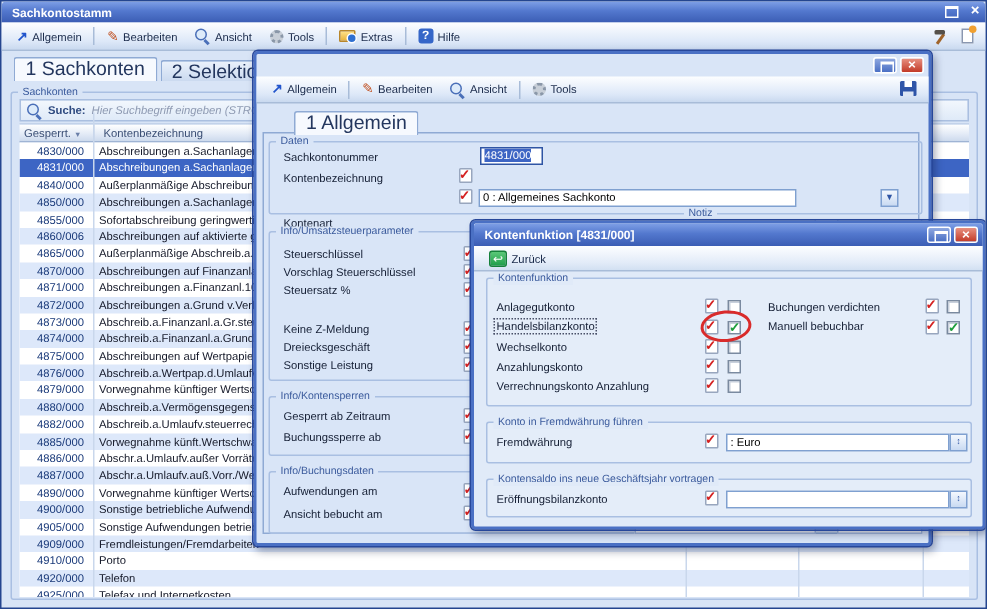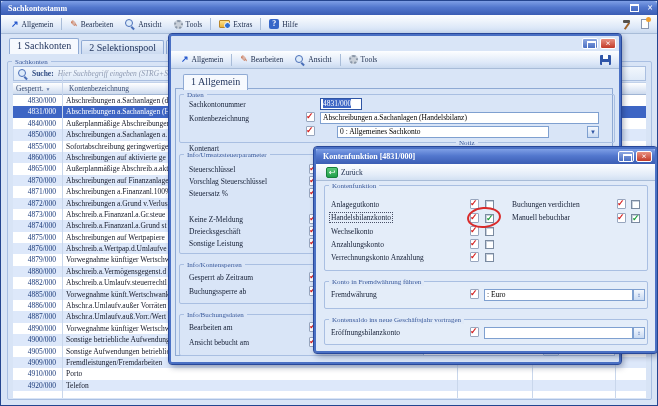--- a/index.html
+++ b/index.html
@@ -1,18 +1,18 @@
 <!DOCTYPE html>
 <html><head>
 <meta charset="utf-8">
 <style>
   *{box-sizing:border-box;margin:0;padding:0}
   html,body{background:#9AA8BE}
   #screen{position:relative;width:658px;height:406px;overflow:hidden;
-    font-family:Liberation Serif, serif;background:#D8E4F6;
+    font-family:Liberation Sans, sans-serif;background:#D8E4F6;
     border:1px solid #24458F}
   
   .titlebar{position:absolute;left:0;right:0;top:0;height:15px;
     background:linear-gradient(180deg,#7E9FE6 0%,#5378CE 45%,#3B5DB4 100%);
     color:#fff;font-size:8px;font-weight:bold;line-height:15px;
     padding-left:7px;white-space:nowrap;overflow:hidden}
   .toolbar{position:absolute;left:0;right:0;display:flex;align-items:center;
     padding:0 4px;background:linear-gradient(180deg,#FDFEFF,#DDE8F8 70%,#C9D9EF);
     border-bottom:1px solid #A8BCD8}
   .tbt{display:flex;align-items:center;gap:3px;padding:1px 5px;font-size:7.5px;
@@ -81,21 +81,21 @@
     font-size:9px;font-weight:bold}
   .sort-ic{font-size:5px;color:#6A7FA8}
   
   #main-title-restore{position:absolute;top:3px;right:18px;width:9px;height:8px;
     border:1px solid #fff;border-top-width:2px}
   #main-title-close{position:absolute;top:1px;right:4px;color:#fff;font-size:10px;
     font-weight:bold;line-height:12px}
   .main-titlebar{height:14px;border-radius:3px 3px 0 0}
   .main-toolbar{top:14px;height:19px}
   .tabs{position:absolute;left:8px;top:37px;height:16px;display:flex;align-items:flex-end;z-index:1}
-  .tab{height:14px;padding:0 7px;font-size:10px;line-height:14px;color:#23365E;
+  .tab{height:14px;padding:0 7px;font-size:13px;line-height:14px;color:#23365E;
     background:linear-gradient(#EAF1FB,#CBDAF0);border:1px solid #8FAAD4;border-bottom:0;
     border-radius:2px 2px 0 0;margin-right:2px;white-space:nowrap}
   .tab.active{background:#F6F9FE;height:16px}
   .main-grp{left:6px;top:60px;width:645px;height:339px;background:#D8E4F6}
   .searchbar{position:absolute;left:5px;top:4px;right:5px;height:15px;
     background:linear-gradient(#F2F7FD,#DFEAF8);border:1px solid #AABFE0;
     display:flex;align-items:center;gap:4px;padding:0 4px;font-size:7.5px}
   .search-lb{font-weight:bold;color:#2E4A80}
   .search-ph{font-style:italic;color:#8E9AB2;white-space:nowrap;overflow:hidden}
   .thead{position:absolute;left:5px;top:20px;right:5px;height:13px;
@@ -113,21 +113,21 @@
   .c-name{padding-left:7px;color:#141828;white-space:nowrap;overflow:hidden}
   .vline{position:absolute;top:13px;bottom:1px;width:1px;background:#C9D7EC}
   
   .win{position:absolute;border:2px solid #4A70C4;outline:1px solid #27479A;
     border-radius:3px;background:#D9E5F7;box-shadow:2px 3px 6px rgba(15,25,60,.4)}
   .win .titlebar{border-radius:2px 2px 0 0}
   #edit-window{left:168px;top:33px;width:452px;height:330px;z-index:10}
   #func-window{left:313px;top:146px;width:343px;height:206px;z-index:20;background:#E0EAF8}
   .edit-toolbar{top:15px;height:18px}
   .func-toolbar{top:15px;height:17px;background:linear-gradient(180deg,#FDFEFF,#E2EBF8 70%,#D2E0F2)}
-  .edit-tab{position:absolute;left:12px;top:38px;z-index:1}
+  .edit-tab{position:absolute;left:25px;top:38px;z-index:1}
   .edit-frame{position:absolute;left:4px;top:52px;width:438px;height:268px;
     border:1px solid #8FAAD4;background:#D9E5F7}
   .white-box{position:absolute;background:#FDFEFF;border:1px solid #A6BCE0}
   .focus-box{outline:1px dotted #485068}
   .annot{position:absolute;border:2px solid #D92B2B;border-radius:50%;transform:rotate(-5deg);z-index:5}
 </style>
 </head>
 <body>
 
 <div id="screen">
@@ -294,20 +294,24 @@
             <span class="c-name">Fremdleistungen/Fremdarbeiten</span>
           </div>
           <div class="trow">
             <span class="c-nr">4910/000</span>
             <span class="c-name">Porto</span>
           </div>
           <div class="trow">
             <span class="c-nr">4920/000</span>
             <span class="c-name">Telefon</span>
           </div>
+          <div class="trow">
+            <span class="c-nr">4925/000</span>
+            <span class="c-name">Telefax und Internetkosten</span>
+          </div>
         </div>
 
       <span class="vline" style="left:54px"></span>
       <span class="vline" style="left:449px"></span>
       <span class="vline" style="left:524px"></span>
       <span class="vline" style="left:607px"></span>
     </div>
   </div>
 
   <div class="win" id="edit-window">
@@ -344,25 +348,24 @@
     <div class="edit-frame"></div>
 
     <div class="grp" style="left:8px;top:58px;width:436px;height:49px">
       <span class="grp-cap" style="left:4px;top:-4px;background:#D9E5F7">Daten</span>
     </div>
     <span class="lbl" style="left:18px;top:64px">Sachkontonummer</span>
     <span class="input" style="left:149px;top:62px;width:42px;border-color:#2F55A4"><span style="background:#3D65C4;color:#fff">4831/000</span></span>
 
     <span class="lbl" style="left:18px;top:78px">Kontenbezeichnung</span>
     <span class="fchk" style="left:135px;top:76px"></span>
-    <span class="input" style="left:149px;top:76px;width:279px">Abschreibungen a.Sachanlagen (Handelsbilanz)</span>
 
     <span class="lbl" style="left:18px;top:108px">Kontenart</span>
     <span class="fchk" style="left:135px;top:90px"></span>
-    <span class="combo" style="left:166px;top:90px;width:212px">0 : Allgemeines Sachkonto</span>
+    <span class="combo" style="left:148px;top:90px;width:212px">0 : Allgemeines Sachkonto</span>
     <span class="cbtn" style="left:416px;top:90px">▼</span>
 
     <div class="grp" style="left:8px;top:118px;width:256px;height:100px">
       <span class="grp-cap" style="left:4px;top:-4px;background:#D9E5F7">Info/Umsatzsteuerparameter</span>
     </div>
     <span class="lbl" style="left:18px;top:129px">Steuerschlüssel</span>
     <span class="fchk" style="left:138px;top:128px"></span>
     <span class="lbl" style="left:18px;top:141px">Vorschlag Steuerschlüssel</span>
     <span class="fchk" style="left:138px;top:140px"></span>
     <span class="lbl" style="left:18px;top:153px">Steuersatz %</span>
@@ -378,21 +381,21 @@
       <span class="grp-cap" style="left:4px;top:-4px;background:#D9E5F7">Info/Kontensperren</span>
     </div>
     <span class="lbl" style="left:18px;top:237px">Gesperrt ab Zeitraum</span>
     <span class="fchk" style="left:138px;top:236px"></span>
     <span class="lbl" style="left:18px;top:251px">Buchungssperre ab</span>
     <span class="fchk" style="left:138px;top:250px"></span>
 
     <div class="grp" style="left:8px;top:278px;width:256px;height:42px">
       <span class="grp-cap" style="left:4px;top:-4px;background:#D9E5F7">Info/Buchungsdaten</span>
     </div>
-    <span class="lbl" style="left:18px;top:287px">Bearbeiten am</span>
+    <span class="lbl" style="left:18px;top:287px">Aufwendungen am</span>
     <span class="fchk" style="left:138px;top:286px"></span>
     <span class="lbl" style="left:18px;top:302px">Ansicht bebucht am</span>
     <span class="fchk" style="left:138px;top:301px"></span>
 
     <span class="grp-cap" style="left:285px;top:103px;background:#D9E5F7">Notiz</span>
     <div class="white-box" style="left:252px;top:110px;width:121px;height:210px"></div>
     <div class="white-box" style="left:387px;top:110px;width:57px;height:210px"></div>
   </div>
 
   <div class="win" id="func-window">

